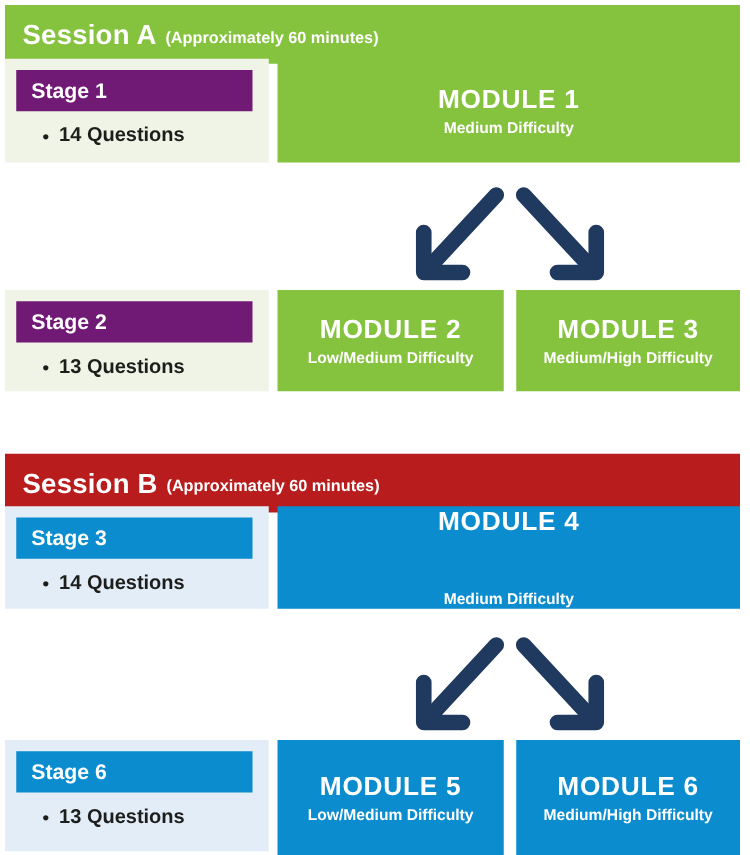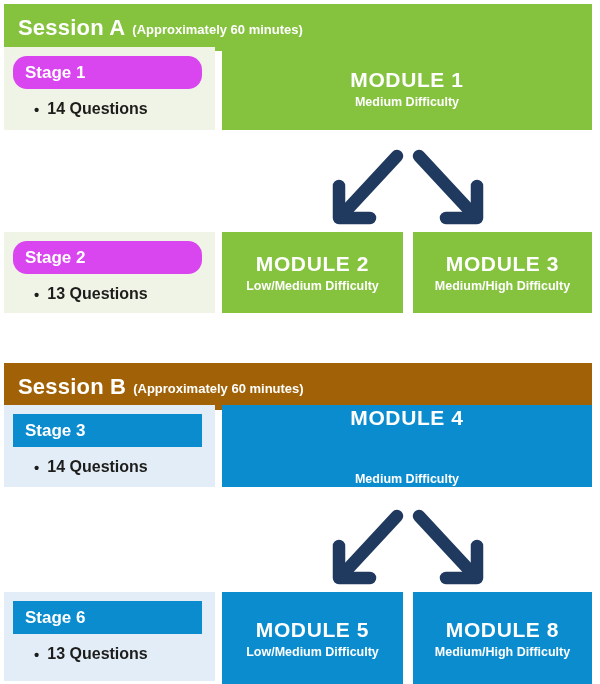--- a/index.html
+++ b/index.html
@@ -3,28 +3,28 @@
 <meta charset="utf-8">
 <style>
   html,body{margin:0;padding:0;background:#ffffff;}
   body{font-family:"Liberation Sans", sans-serif;}
   #canvas{position:relative;width:600px;height:684px;background:#ffffff;overflow:hidden;}
 
   .session-header{position:absolute;left:4px;width:588px;height:47px;display:flex;align-items:center;padding-left:14px;box-sizing:border-box;color:#ffffff;}
   .session-header .title{font-size:22px;font-weight:700;letter-spacing:0.2px;}
   .session-header .subtitle{font-size:13px;font-weight:700;margin-left:7px;margin-top:4px;}
   .hdr-green{background:#85C23E;top:4px;}
-  .hdr-blue{background:#a16207;top:363px;}
+  .hdr-blue{background:#b91c1c;top:363px;}
 
   .stage-panel{position:absolute;left:4px;width:211px;box-sizing:border-box;}
   .panel-green{background:#EFF4E6;}
   .panel-blue{background:#E2EDF7;}
 
   .stage-box{position:absolute;left:9px;top:9px;width:189px;height:33px;display:flex;align-items:center;padding-left:12px;box-sizing:border-box;color:#ffffff;font-size:17px;font-weight:700;}
-  .stage-green{background:#d946ef;border-radius:14px;}
+  .stage-green{background:#701a75;}
   .stage-blue{background:#0A8CCF;}
 
   .questions{position:absolute;left:30px;top:53px;display:flex;align-items:center;color:#1D1D1B;font-size:16px;font-weight:700;}
   .bullet{margin-right:8px;font-size:15px;line-height:1;}
   .bullet::before{content:"\2022";}
 
   .module-box{position:absolute;display:flex;flex-direction:column;align-items:center;justify-content:center;color:#ffffff;text-align:center;box-sizing:border-box;}
   .mod-green{background:#85C23E;}
   .mod-blue{background:#0A8CCF;}
   .module-box .mtitle{font-size:21px;font-weight:700;letter-spacing:0.6px;}
@@ -118,17 +118,17 @@
     <div class="questions">
       <span class="bullet"></span>
       <span>13 Questions</span>
     </div>
   </div>
   <div class="module-box mod-blue" style="left:222px;top:592px;width:181px;height:92px;">
     <div class="mtitle">MODULE 5</div>
     <div class="mdiff">Low/Medium Difficulty</div>
   </div>
   <div class="module-box mod-blue" style="left:413px;top:592px;width:179px;height:92px;">
-    <div class="mtitle">MODULE 8</div>
+    <div class="mtitle">MODULE 6</div>
     <div class="mdiff">Medium/High Difficulty</div>
   </div>
 
 </div>
 
 </body></html>

